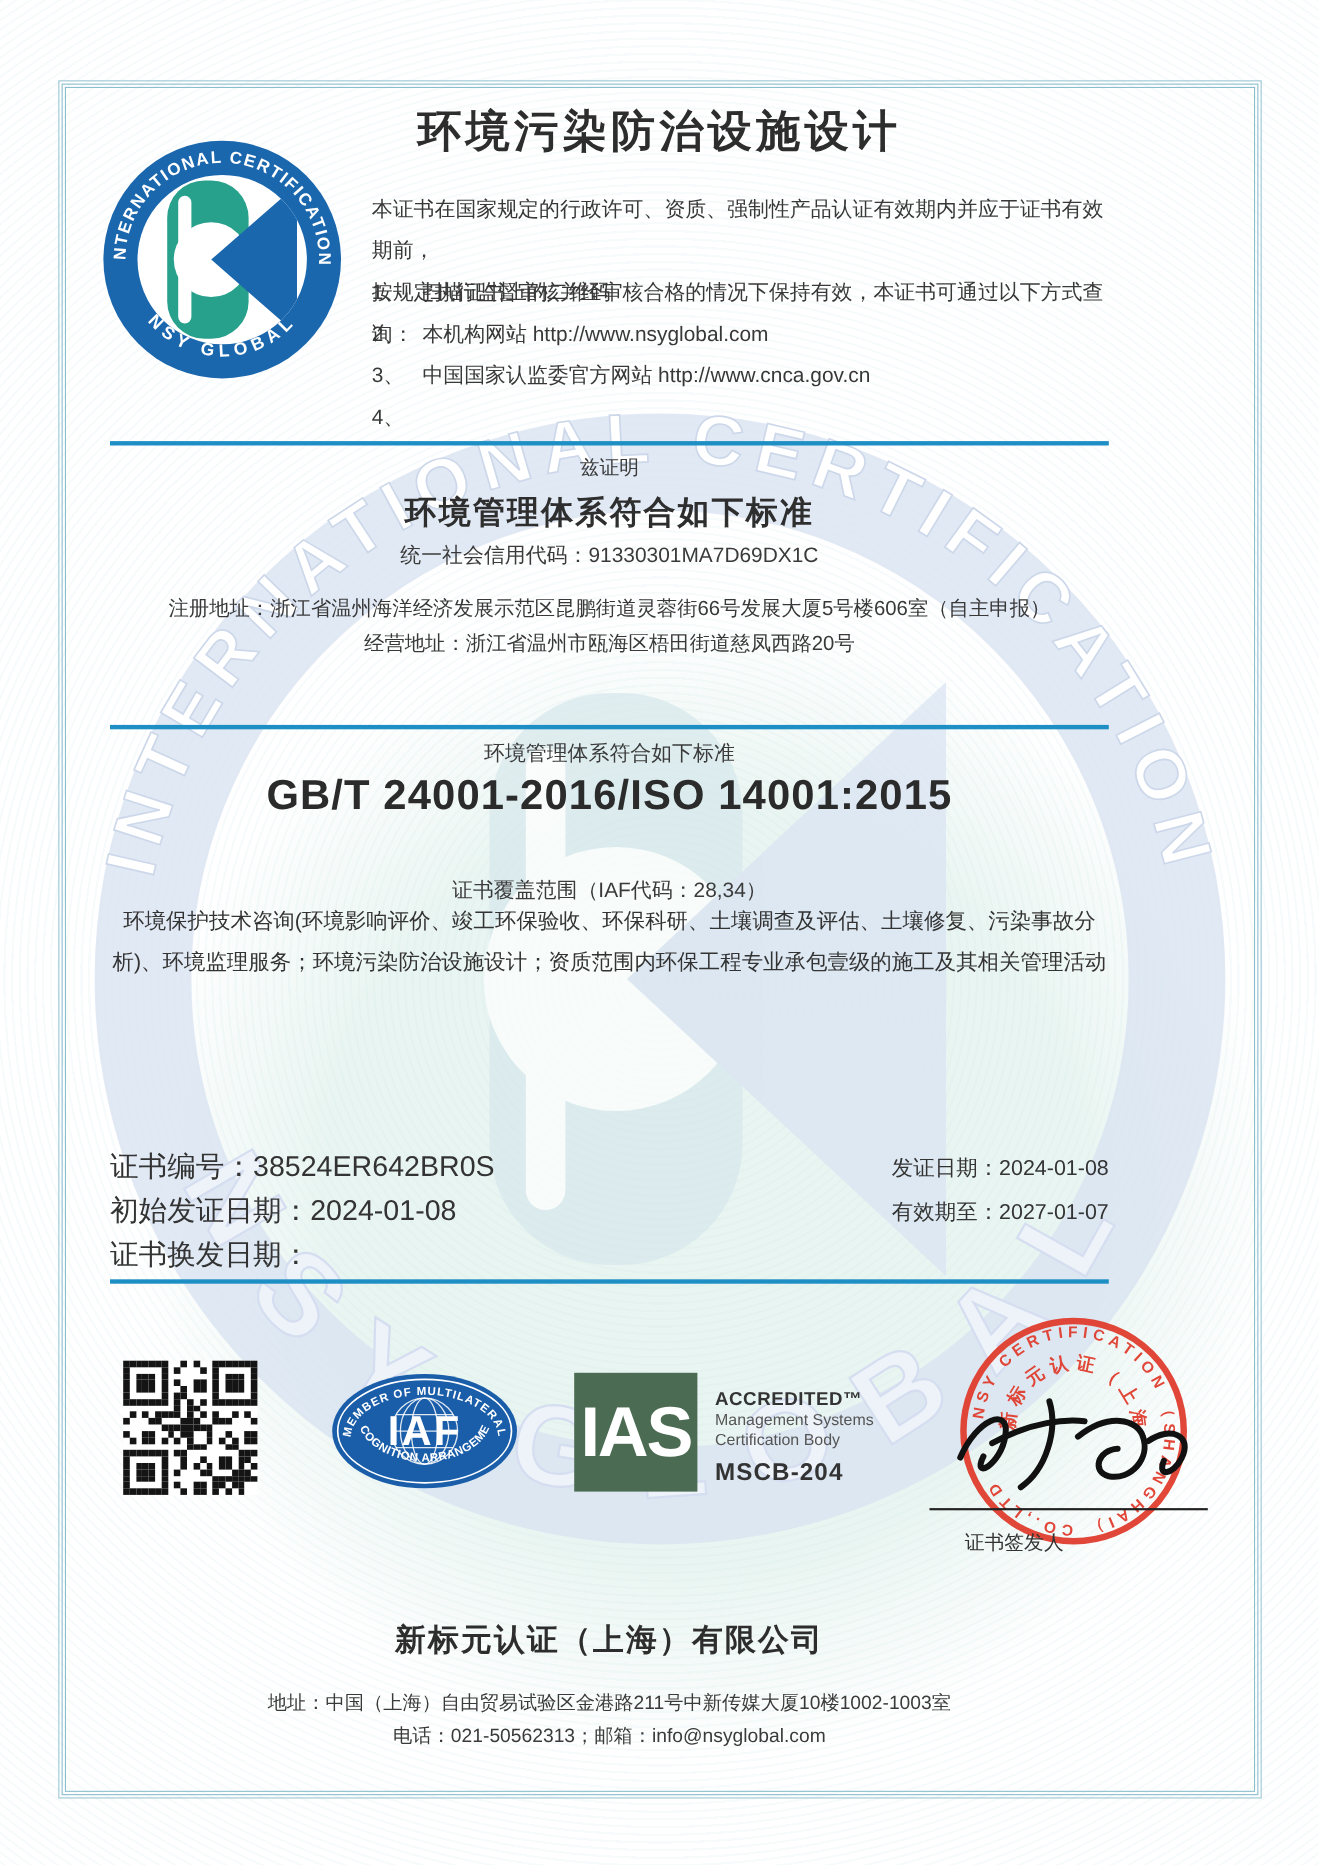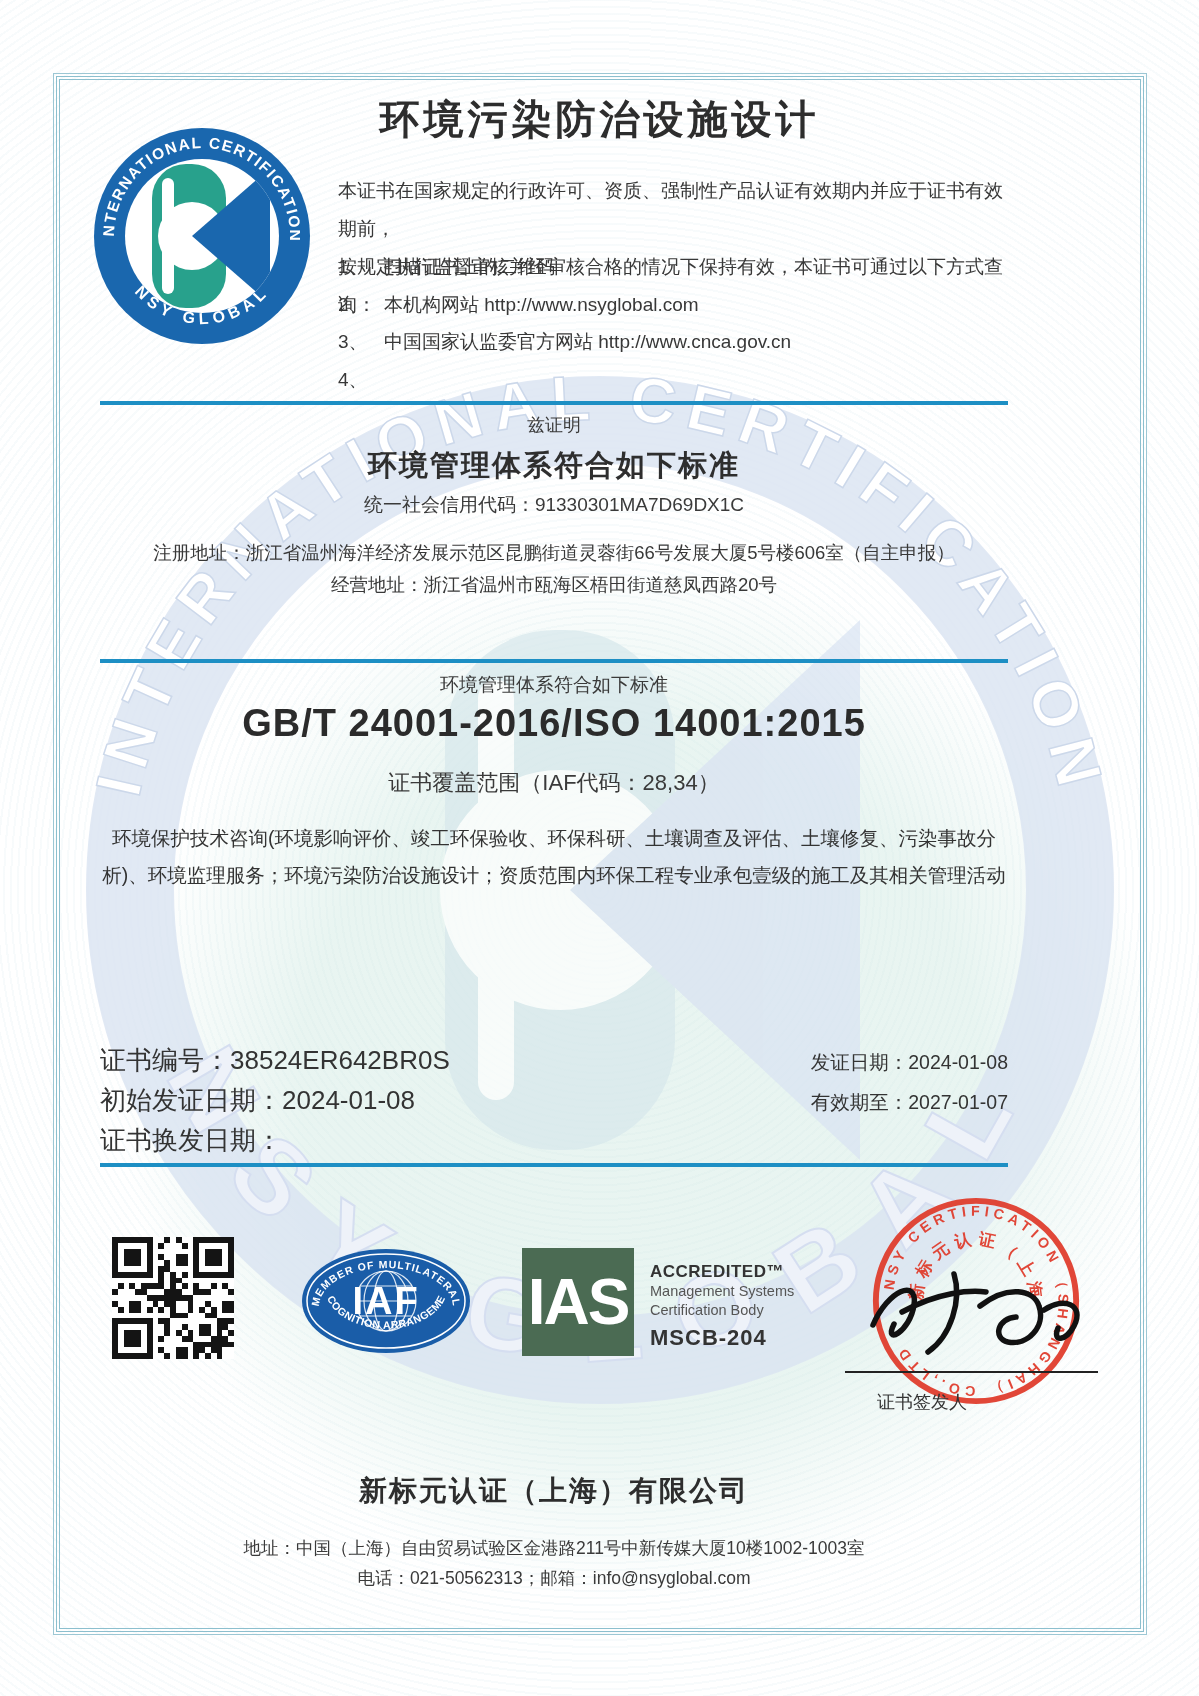--- a/index.html
+++ b/index.html
@@ -34,21 +34,21 @@
   .hr1{top:401px;} .hr2{top:659px;} .hr3{top:1163px;}
 
   .lbl-certify{top:413px;font-size:18px;color:#3a3a3a;}
   .company{top:446px;font-size:29px;font-weight:600;color:#2e2e2e;letter-spacing:2px;}
   .credit{top:492px;font-size:19px;color:#3a3a3a;}
   .addr1{top:540px;font-size:18.5px;color:#383838;}
   .addr2{top:572px;font-size:18.5px;color:#383838;}
 
   .std-label{top:672px;font-size:19px;color:#3a3a3a;}
   .std-code{top:702px;font-size:38px;font-weight:700;color:#2b2b2b;letter-spacing:1px;}
-  .coverage{top:768px;font-size:22px;color:#3a3a3a;}
+  .coverage{top:796px;font-size:19px;color:#3a3a3a;}
   .scope{top:820px;font-size:19.5px;line-height:37px;color:#333;left:96px;width:916px;text-align:center;}
 
   .details-left{left:100px;top:1040px;font-size:26px;line-height:40px;color:#333;}
   .details-right{left:560px;top:1042px;width:448px;text-align:right;font-size:19.5px;line-height:40px;color:#333;}
 
   #qr{position:absolute;left:112px;top:1237px;width:122px;height:122px;display:grid;
       grid-template-columns:repeat(21,1fr);grid-template-rows:repeat(21,1fr);background:#fff;}
   #qr i{background:#141414;}
 
   .iaf-logo{left:300px;top:1248px;}

